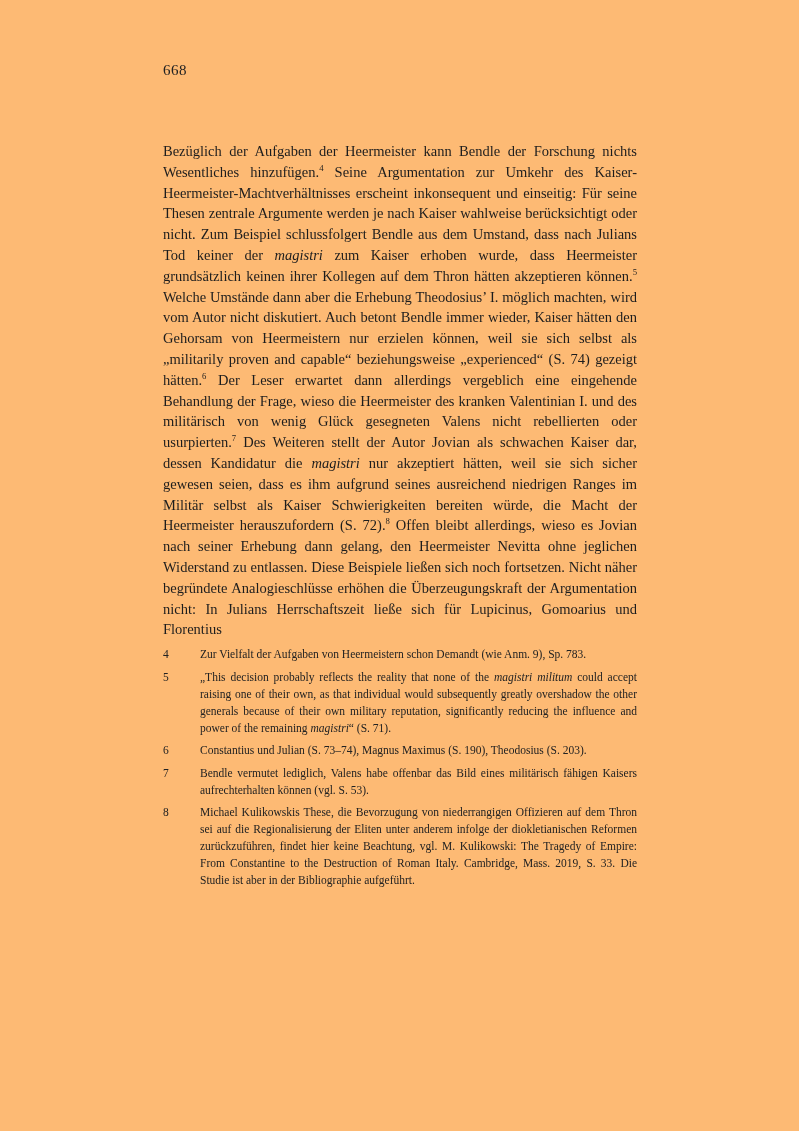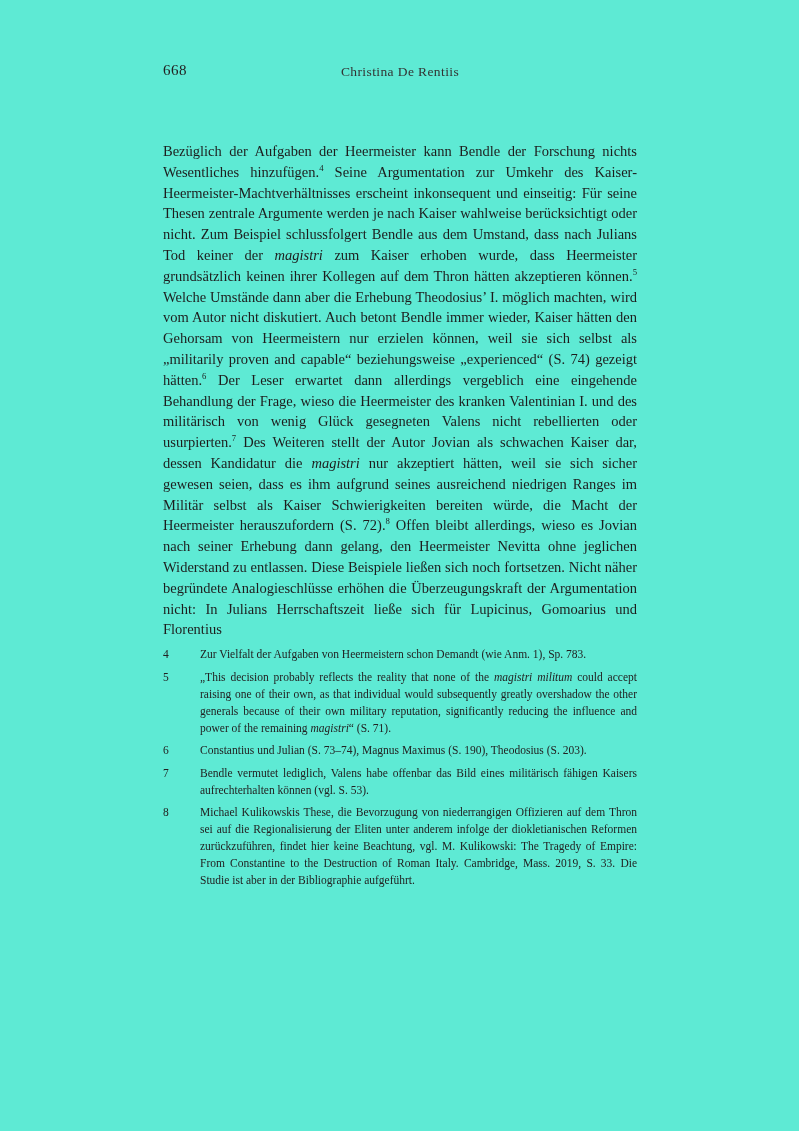--- a/index.html
+++ b/index.html
@@ -1,21 +1,21 @@
 <!DOCTYPE html>
 <html lang="de"><head>
 <meta charset="utf-8">
 <style>
   html, body { margin: 0; padding: 0; background: #e8e8e8; }
   .page {
     position: relative;
     width: 799px;
     height: 1131px;
     margin: 0 auto;
-    background: #5eead4;
+    background: #fdba74;
     font-family: "Liberation Serif", "DejaVu Serif", serif;
     color: #1d1d1d;
     overflow: hidden;
   }
   .running-head {
     position: absolute;
     top: 62px;
     left: 163px;
     width: 474px;
     height: 20px;
@@ -73,29 +73,28 @@
     line-height: 0;
   }
 </style>
 </head>
 <body>
 
 <div class="page">
 
   <div class="running-head">
     <span class="pagenum">668</span>
-    <span class="author">Christina De Rentiis</span>
   </div>
 
   <div class="body-text"><span>Bezüglich der Aufgaben der Heermeister kann Bendle der Forschung nichts Wesentliches hinzufügen.</span><span class="sup">4</span><span> Seine Argumentation zur Umkehr des Kaiser-Heermeister-Machtverhältnisses erscheint inkonsequent und einseitig: Für seine Thesen zentrale Argumente werden je nach Kaiser wahlweise berücksichtigt oder nicht. Zum Beispiel schlussfolgert Bendle aus dem Umstand, dass nach Julians Tod keiner der </span><span class="it">magistri</span><span> zum Kaiser erhoben wurde, dass Heermeister grundsätzlich keinen ihrer Kollegen auf dem Thron hätten akzeptieren können.</span><span class="sup">5</span><span> Welche Umstände dann aber die Erhebung Theodosius’ I. möglich machten, wird vom Autor nicht diskutiert. Auch betont Bendle immer wieder, Kaiser hätten den Gehorsam von Heermeistern nur erzielen können, weil sie sich selbst als „militarily proven and capable“ beziehungsweise „experienced“ (S. 74) gezeigt hätten.</span><span class="sup">6</span><span> Der Leser erwartet dann allerdings vergeblich eine eingehende Behandlung der Frage, wieso die Heermeister des kranken Valentinian I. und des militärisch von wenig Glück gesegneten Valens nicht rebellierten oder usurpierten.</span><span class="sup">7</span><span> Des Weiteren stellt der Autor Jovian als schwachen Kaiser dar, dessen Kandidatur die </span><span class="it">magistri</span><span> nur akzeptiert hätten, weil sie sich sicher gewesen seien, dass es ihm aufgrund seines ausreichend niedrigen Ranges im Militär selbst als Kaiser Schwierigkeiten bereiten würde, die Macht der Heermeister herauszufordern (S. 72).</span><span class="sup">8</span><span> Offen bleibt allerdings, wieso es Jovian nach seiner Erhebung dann gelang, den Heermeister Nevitta ohne jeglichen Widerstand zu entlassen. Diese Beispiele ließen sich noch fortsetzen. Nicht näher begründete Analogieschlüsse erhöhen die Überzeugungskraft der Argumentation nicht: In Julians Herrschaftszeit ließe sich für Lupicinus, Gomoarius und Florentius</span></div>
 
   <div class="footnotes">
     <div class="fn">
       <span class="fn-num">4</span>
-      <span class="fn-text"><span>Zur Vielfalt der Aufgaben von Heermeistern schon Demandt (wie Anm. 1), Sp. 783.</span></span>
+      <span class="fn-text"><span>Zur Vielfalt der Aufgaben von Heermeistern schon Demandt (wie Anm. 9), Sp. 783.</span></span>
     </div>
     <div class="fn">
       <span class="fn-num">5</span>
       <span class="fn-text"><span>„This decision probably reflects the reality that none of the </span><span class="it">magistri militum</span><span> could accept raising one of their own, as that individual would subsequently greatly overshadow the other generals because of their own military reputation, significantly reducing the influence and power of the remaining </span><span class="it">magistri</span><span>“ (S. 71).</span></span>
     </div>
     <div class="fn">
       <span class="fn-num">6</span>
       <span class="fn-text"><span>Constantius und Julian (S. 73–74), Magnus Maximus (S. 190), Theodosius (S. 203).</span></span>
     </div>
     <div class="fn">

